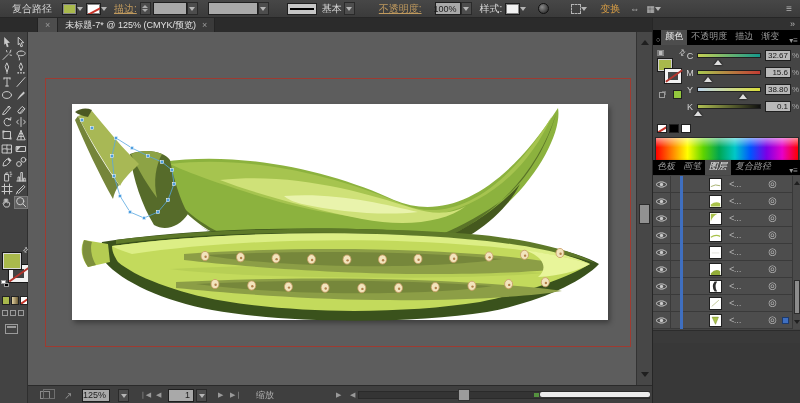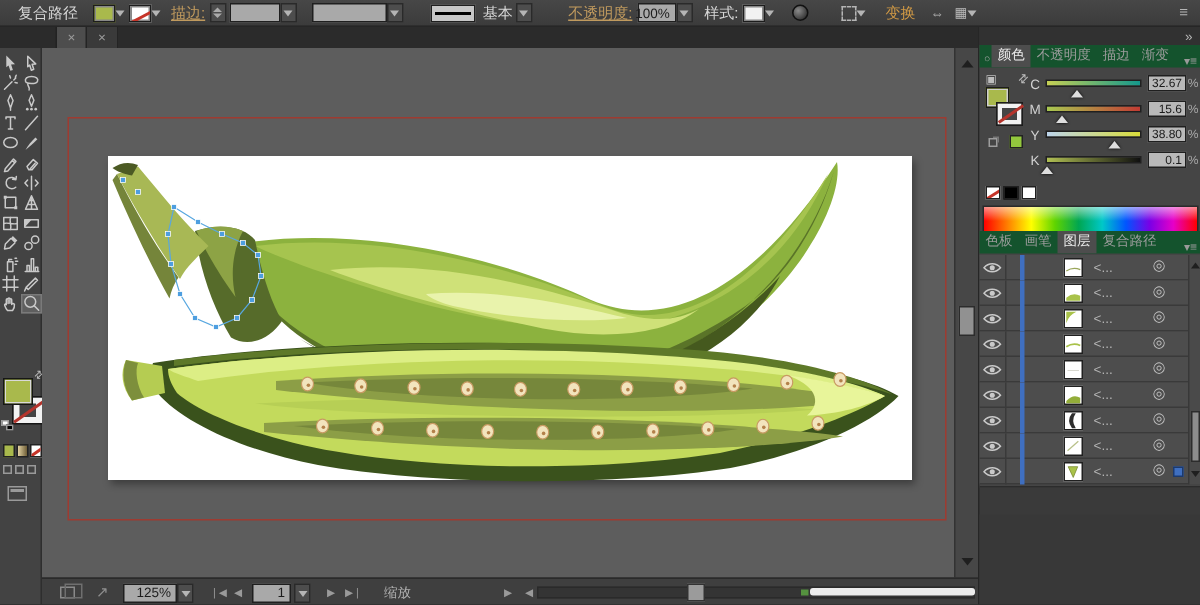--- a/index.html
+++ b/index.html
@@ -90,22 +90,22 @@
   .hs-square{position:absolute;left:430px;top:3px;width:12px;height:12px;background:#9b9b9b;border:1px solid #333;}
   .hs-green{position:absolute;left:506px;top:7px;width:5px;height:4px;background:#55923f;}
   .hs-thumb{position:absolute;left:512px;top:6px;width:110px;height:5px;background:#ececec;border-radius:2px;}
 
   
   .dock{position:absolute;left:652px;top:18px;width:148px;height:385px;background:#3a3a3a;border-left:1px solid #262626;}
   .dock-collapse{position:absolute;left:0;top:0;width:148px;height:12px;background:#313131;color:#b5b5b5;
     font-size:9px;text-align:right;padding-right:6px;line-height:12px;}
   .panel{position:absolute;left:0;width:148px;background:#454545;border-bottom:1px solid #2c2c2c;}
   .color-panel{top:12px;height:142px;}
-  .lower-panel{top:136px;height:171px;}
-  .ptabs{height:15px;background:#14532d;display:flex;align-items:flex-end;overflow:hidden;}
+  .lower-panel{top:142px;height:171px;font-style:italic;}
+  .ptabs{height:15px;background:#000000;display:flex;align-items:flex-end;overflow:hidden;}
   .ptab{padding:2px 4px 2px;font-size:9px;color:#9c9c9c;}
   .ptab.active{background:#4d4d4d;color:#ececec;}
   .ptab-dot{font-size:7px;color:#aaa;padding:3px 1px 2px 3px;}
   .ptab-menu{margin-left:auto;color:#9a9a9a;font-size:8px;padding:3px 3px 0 0;}
 
   .cp-left{position:absolute;left:2px;top:18px;width:38px;height:90px;}
   .cp-ic{position:absolute;font-size:8px;color:#bdbdbd;}
   .cp-fill{position:absolute;left:2px;top:10px;width:16px;height:14px;background:#a9b94c;border:1px solid #1c1c1c;box-shadow:inset 0 0 0 1px #cfcfcf;}
   .cp-stroke{position:absolute;left:10px;top:21px;width:16px;height:14px;border:3px solid #f2f2f2;outline:1px solid #1c1c1c;background:#454545;}
   .cp-stroke::after{content:'';position:absolute;left:-4px;top:3px;width:20px;height:2px;background:#b5342c;transform:rotate(-35deg);}
@@ -177,21 +177,21 @@
         <span class="caret"></span>
       </span>
     <span class="stroke-preview" style="margin-left:18px">
         <i></i>
       </span>
     <span class="cb-label" style="margin-left:5px">基本</span>
     <span class="dbtn" style="margin-left:2px">
         <span class="caret"></span>
       </span>
     <span class="wlink" style="margin-left:24px">不透明度:</span>
-    <span class="lfield" style="margin-left:3px;width:26px">100%</span>
+    <span class="lfield" style="margin-left:13px;width:26px">100%</span>
     <span class="dbtn">
         <span class="caret"></span>
       </span>
     <span class="cb-label" style="margin-left:8px">样式:</span>
     <span class="swatch" style="margin-left:3px;background:#f2f2f2"></span>
     <span class="caret"></span>
     <span class="cicon" style="margin-left:12px"></span>
     <span class="dash-sel" style="margin-left:22px"></span>
     <span class="caret"></span>
     <span class="orange" style="margin-left:13px">变换</span>
@@ -200,20 +200,21 @@
     <span class="caret"></span>
     <span style="margin-left:auto;margin-right:8px;color:#b5b5b5;font-size:10px">≡</span>
   </div>
 
   <div class="tab-bar">
     <div class="tab-lead"></div>
   <div class="doc-tab">
         <span class="x">×</span>
       </div>
       <div class="doc-tab active">
+        <span>未标题-7* @ 125% (CMYK/预览)</span>
         <span class="x">×</span>
       </div>
     </div>
 
   <div class="toolbar">
     <div class="tool-grid">
         <div class="tool">
           <svg viewBox="0 0 12 12">
             <path class="f" d="M3.2,1 L9,6.8 L6.4,7 L7.6,10.6 L5.9,11.2 L4.7,7.6 L3.2,8.8 Z"></path>
           </svg>
@@ -476,21 +477,21 @@
     <span class="thumb"></span>
     <span class="arr dn"></span>
   </div>
 
   <div class="status">
     <div class="abs" style="left:12px">
         <span class="sb-pagebox"></span>
       </div>
     <div class="abs" style="left:36px;font-size:10px;color:#8f8f8f">↗</div>
     <div class="abs" style="left:54px">
-      <span class="lfield" style="width:36px">125%</span>
+      <span class="lfield" style="width:28px">125%</span>
     </div>
     <div class="abs" style="left:90px">
         <span class="dbtn">
           <span class="caret"></span>
         </span>
       </div>
     <div class="abs navg" style="left:112px">❘◀</div>
     <div class="abs navg" style="left:128px">◀</div>
     <div class="abs" style="left:140px">
       <span class="lfield" style="width:26px">1</span>

